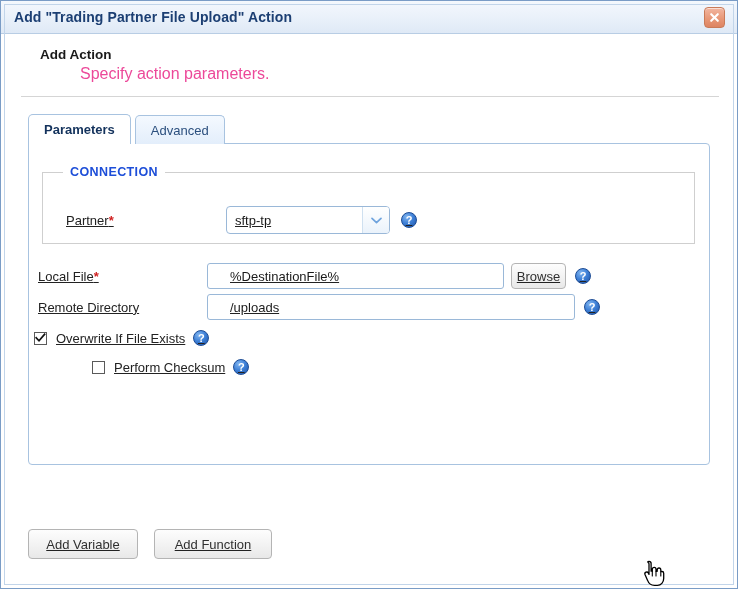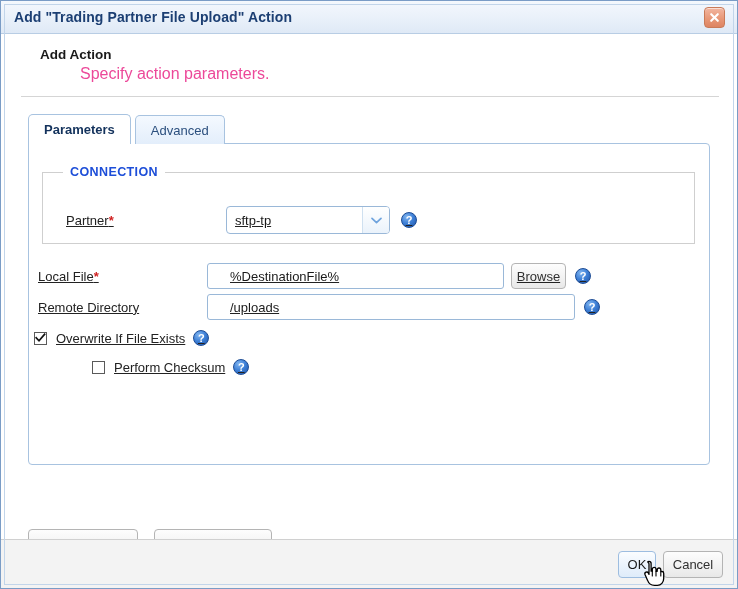--- a/index.html
+++ b/index.html
@@ -382,28 +382,20 @@
     <div class="row" style="left:27px; top:495px;">
       <span class="btn" style="width:110px; height:30px;">
         <span>Add Variable</span>
       </span>
       <span class="btn" style="width:118px; height:30px; margin-left:16px;">
         <span>Add Function</span>
       </span>
     </div>
   </div>
 
-  <div class="footer">
-    <span class="btn btn-ok">
-      <span>OK</span>
-    </span>
-    <span class="btn btn-cancel">
-      <span>Cancel</span>
-    </span>
-  </div>
 
   <div class="dialog-inner-edge"></div>
 </div>
 
 <span class="cursor">
   <svg width="22" height="27" viewBox="0 0 22 27" aria-hidden="true">
     <path d="M6.0 1.5 C7.3 1.5 8.1 2.4 8.1 3.6 L8.1 11.2 L9.3 11.2 L9.3 9.2
              C9.3 8.1 10.1 7.3 11.2 7.3 C12.3 7.3 13.0 8.1 13.0 9.2 L13.0 11.3
              L14.2 11.3 L14.2 9.9 C14.2 8.8 15.0 8.0 16.0 8.0 C17.1 8.0 17.8 8.8 17.8 9.9
              L17.8 11.5 L19.0 11.5 C20.0 11.5 20.7 12.3 20.7 13.3

